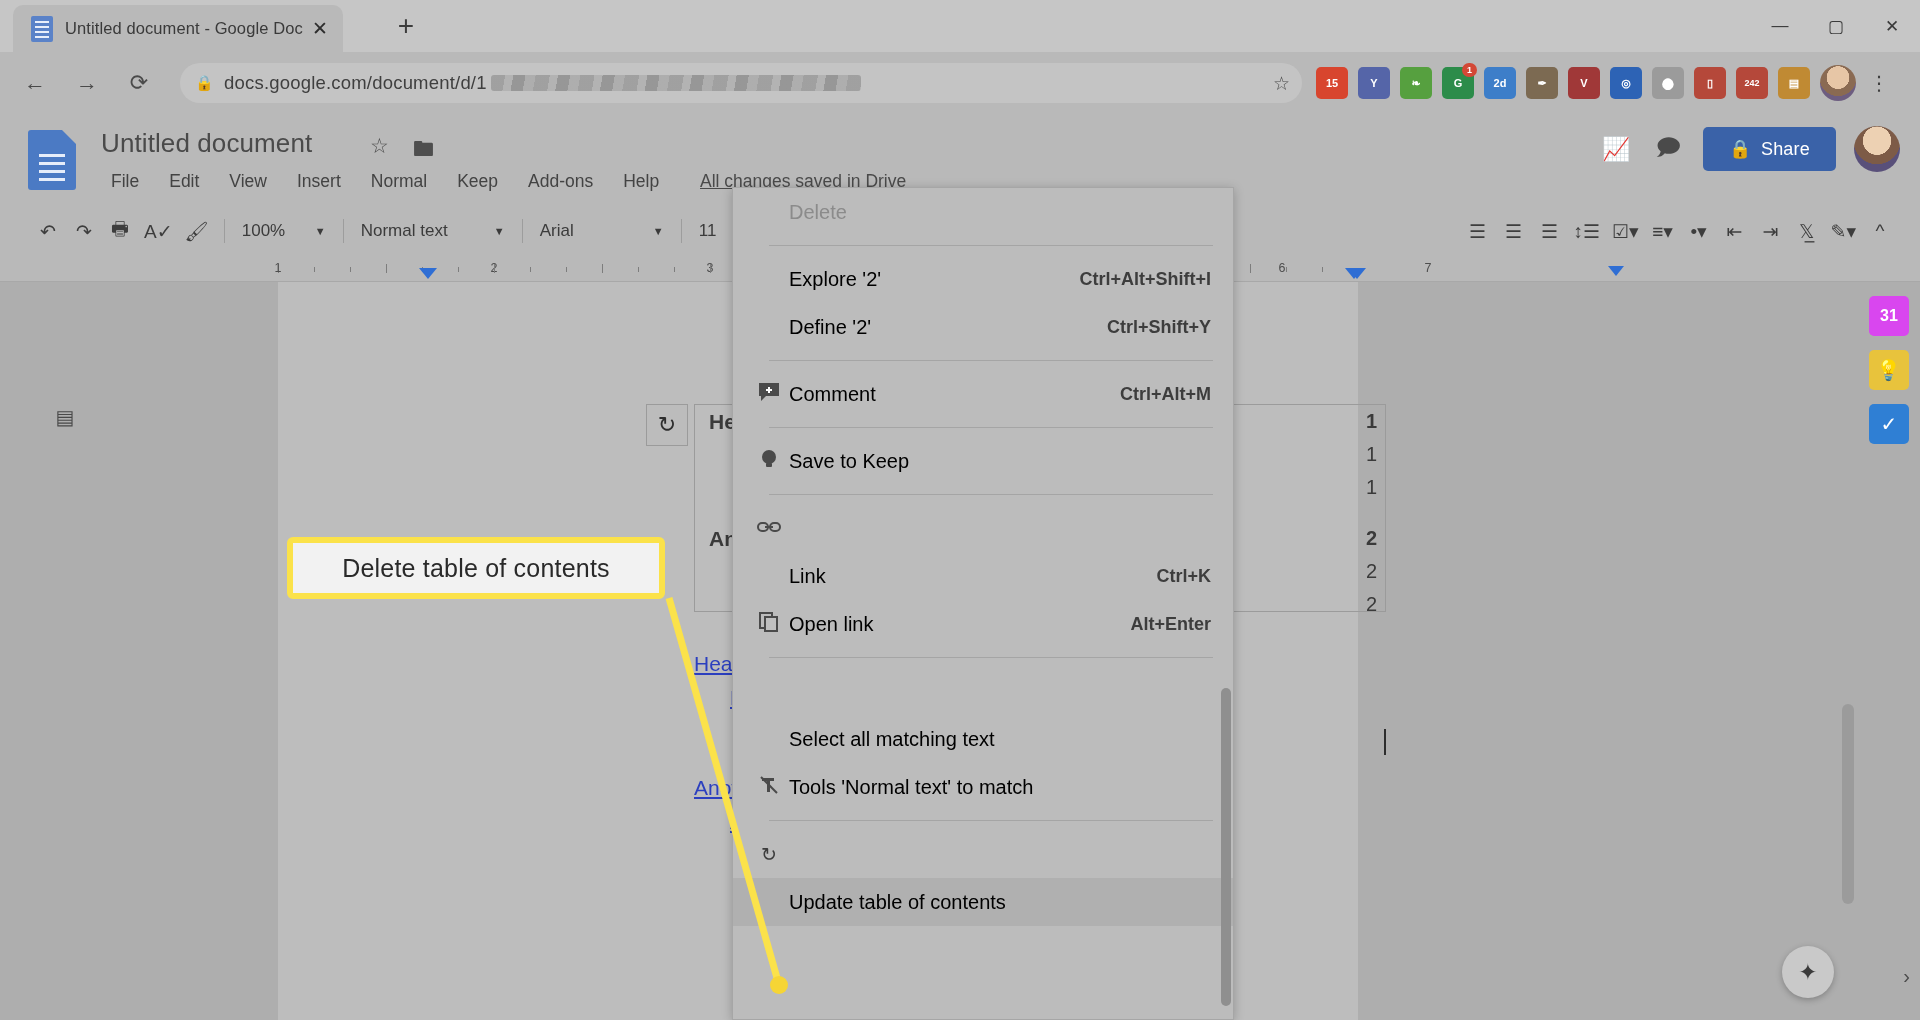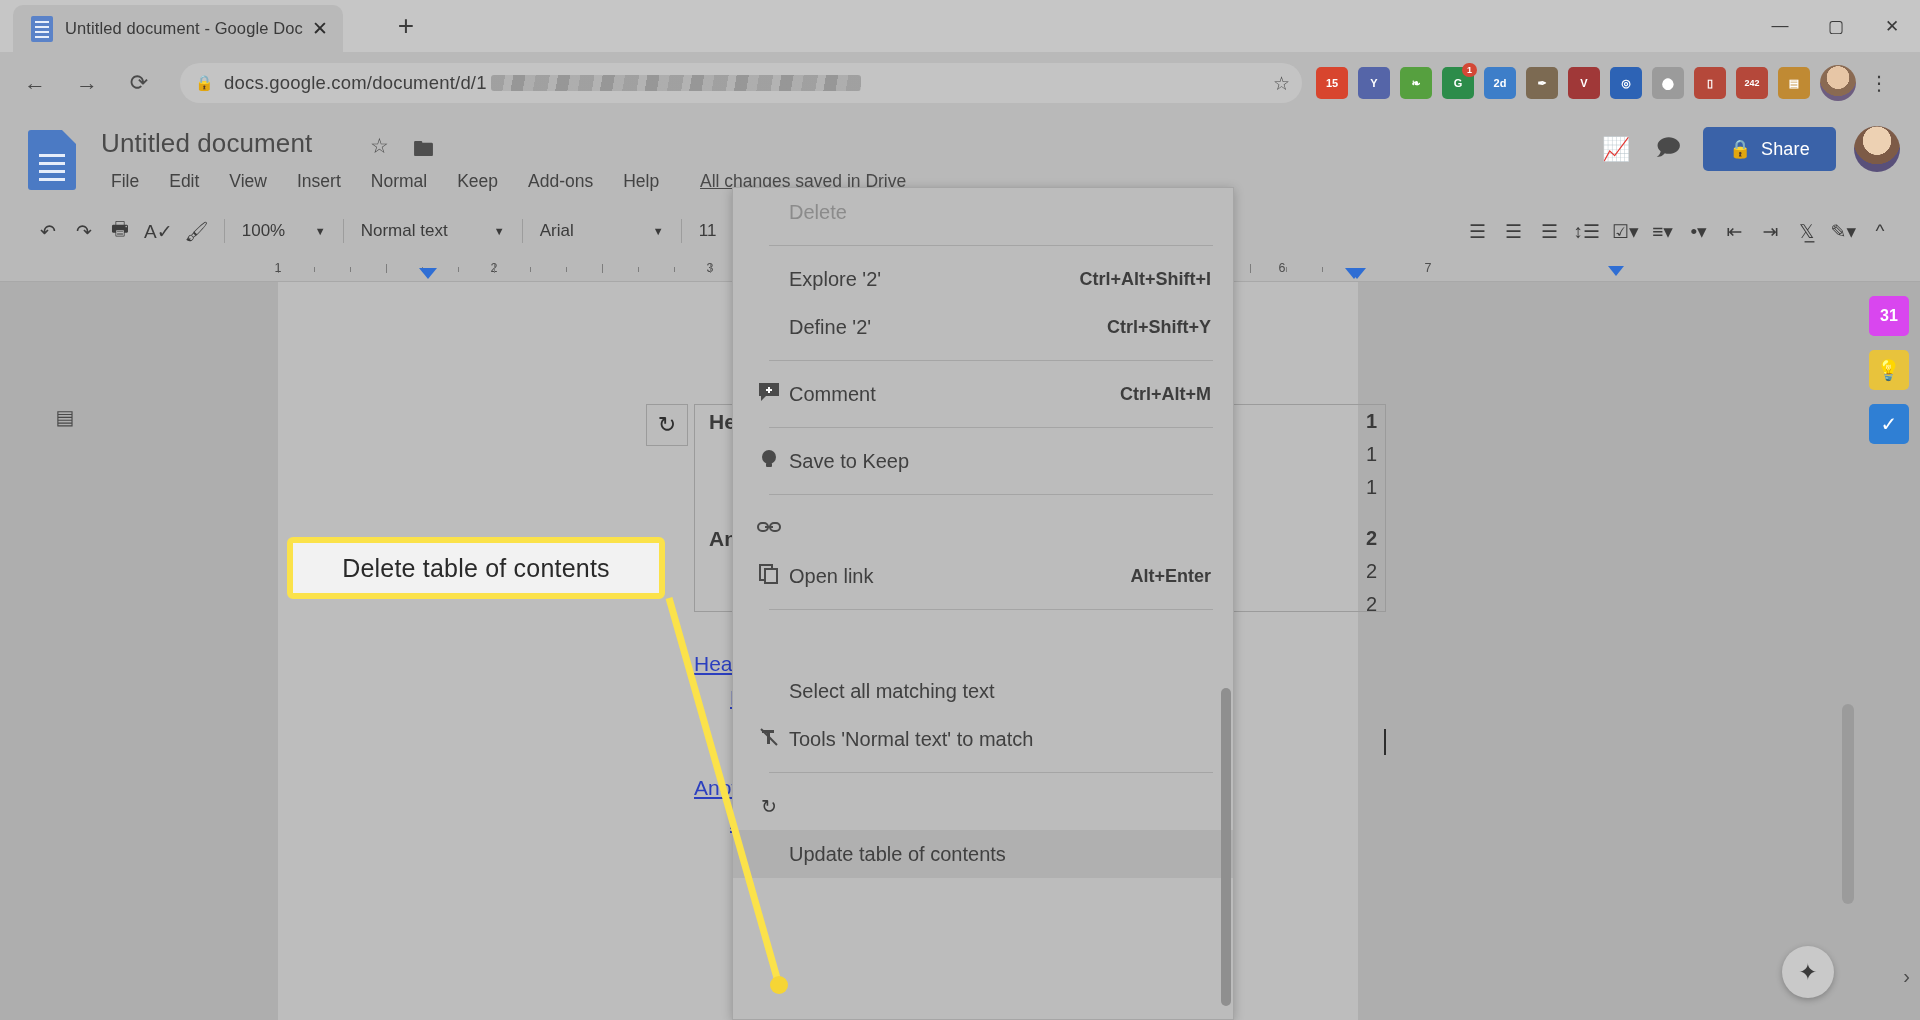--- a/index.html
+++ b/index.html
@@ -218,21 +218,21 @@
     box-shadow: 0 2px 10px rgba(0,0,0,.22);
     overflow: hidden;
   }
   .mi {
     position: relative; height: 48px; display:flex; align-items:center;
     padding-left: 16px; cursor: pointer;
   }
   .mi .mi-icon {
     width: 40px; flex: none; text-align:center; font-size: 19px; color:#3c3c3c;
   }
-  .mi .mi-label { font-size: 20px; color: #404040; flex: 1; }
+  .mi .mi-label { font-size: 20px; color: #000000; flex: 1; }
   .mi .mi-accel { font-size: 18px; color: #3d3d3d; font-weight: bold; padding-right: 22px; }
   .mi.disabled .mi-label { color: #8b8b8b; }
   .mi.highlight { background: #b0b0b0; }
   .mi-sep { height: 1px; background: #a5a5a5; margin: 9px 20px 9px 36px; }
   .scroll-track {
     position:absolute; right: 2px; top: 140px; width: 10px; height: 678px;
   }
   .scroll-thumb {
     position:absolute; right: 2px; top: 500px; width: 10px; height: 318px;
     background: #8f8f8f; border-radius: 6px; cursor: pointer;
@@ -556,20 +556,25 @@
         <svg width="24" height="14" viewBox="0 0 24 14">
             <rect x="1" y="3" width="10" height="8" rx="4" fill="none" stroke="#4a4a4a" stroke-width="2"></rect>
             <rect x="13" y="3" width="10" height="8" rx="4" fill="none" stroke="#4a4a4a" stroke-width="2"></rect>
             <rect x="8" y="6" width="8" height="2" fill="#4a4a4a"></rect>
           </svg>
       </span>
       <span class="mi-label"></span>
       <span class="mi-accel"></span>
     </div>
     <div class="mi">
+      <span class="mi-icon"></span>
+      <span class="mi-label">Link</span>
+      <span class="mi-accel">Ctrl+K</span>
+    </div>
+    <div class="mi">
       <span class="mi-icon">
         <svg width="20" height="20" viewBox="0 0 20 20">
             <rect x="1" y="1" width="12" height="15" fill="none" stroke="#4a4a4a" stroke-width="2"></rect>
             <rect x="6" y="5" width="12" height="14" fill="#c0c0c0" stroke="#4a4a4a" stroke-width="2"></rect>
           </svg>
       </span>
       <span class="mi-label">Open link</span>
       <span class="mi-accel">Alt+Enter</span>
     </div>
     <div class="mi-sep"></div>

